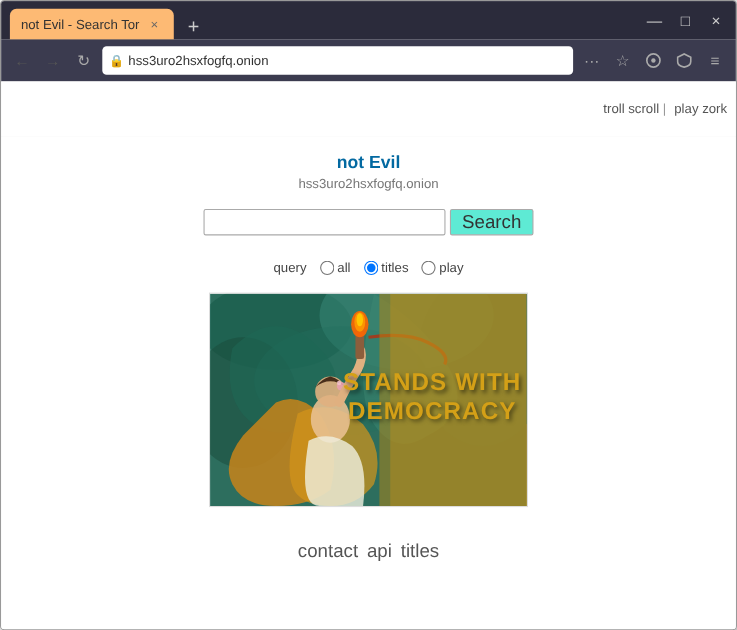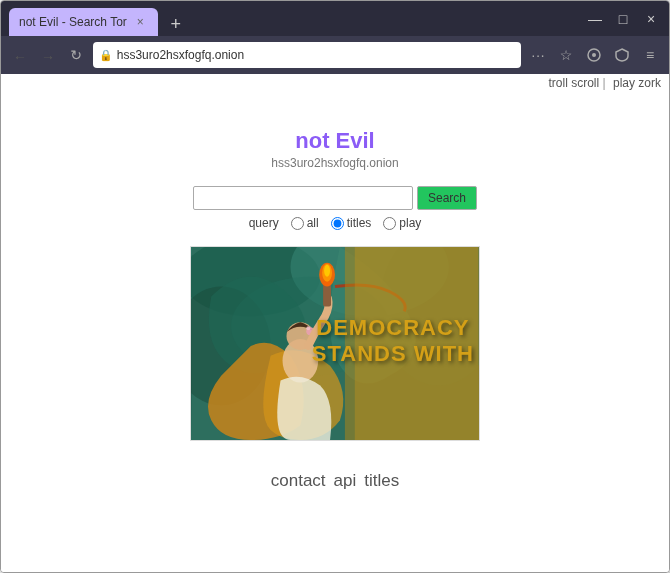--- a/index.html
+++ b/index.html
@@ -35,21 +35,21 @@
     }
 
     .tab-area {
       display: flex;
       align-items: flex-end;
       flex: 1;
       height: 100%;
     }
 
     .tab {
-      background: #c4b5fd;
+      background: #fdba74;
       border-radius: 6px 6px 0 0;
       height: 28px;
       display: flex;
       align-items: center;
       padding: 0 10px;
       font-size: 12px;
       color: #333;
       max-width: 200px;
       min-width: 140px;
       gap: 6px;
@@ -166,21 +166,21 @@
       display: flex;
       align-items: center;
       justify-content: center;
       border-radius: 3px;
     }
 
     
     .top-links {
       background: #fff;
       text-align: right;
-      padding: 2px 8px;
+      padding: 18px 8px;
       font-size: 12px;
       flex-shrink: 0;
     }
 
     .top-links a {
       color: #555;
       text-decoration: none;
       margin-left: 4px;
     }
 
@@ -192,24 +192,24 @@
     .page-content {
       background: #fff;
       flex: 1;
       display: flex;
       flex-direction: column;
       align-items: center;
       overflow: hidden;
     }
 
     .site-title {
-      font-size: 22px;
+      font-size: 16px;
       font-weight: bold;
-      color: #8b5cf6;
-      margin-top: 36px;
+      color: #0369a1;
+      margin-top: 16px;
     }
 
     .site-subtitle {
       font-size: 12px;
       color: #777;
       margin-top: 2px;
     }
 
     .search-form {
       display: flex;
@@ -224,30 +224,30 @@
       border: 1px solid #aaa;
       border-radius: 2px;
       padding: 0 4px;
       font-size: 13px;
       outline: none;
     }
 
     .search-button {
       height: 24px;
       padding: 0 10px;
-      background: #22c55e;
+      background: #5eead4;
       border: 1px solid #aaa;
       border-radius: 2px;
       cursor: pointer;
-      font-size: 12px;
+      font-size: 17px;
       color: #333;
     }
 
     .search-options {
-      margin-top: 6px;
+      margin-top: 22px;
       font-size: 12px;
       color: #444;
       display: flex;
       gap: 12px;
       align-items: center;
     }
 
     .radio-group {
       display: flex;
       align-items: flex-end;
@@ -434,22 +434,22 @@
 
           <path d="M145 40 Q180 35 200 45 Q220 55 215 65" stroke="#cc2200" stroke-width="3" fill="none" opacity="0.7"></path>
 
           <path d="M90 135 Q110 125 130 140 Q145 155 140 195 Q120 195 100 195 Q80 195 90 135Z" fill="#f0f0e0" opacity="0.8"></path>
 
           <rect x="155" y="0" width="135" height="195" fill="#b8840f" opacity="0.5"></rect>
           <rect x="165" y="0" width="125" height="195" fill="#c8941a" opacity="0.4"></rect>
         </svg>
 
         <div class="banner-text">
+          <div>STANDS WITH</div>
           <div>DEMOCRACY</div>
-          <div>STANDS WITH</div>
         </div>
       </div>
     </div>
 
     <div class="footer-links">
       <a href="#">contact</a>
       <a href="#">api</a>
       <a href="#">titles</a>
     </div>
 

